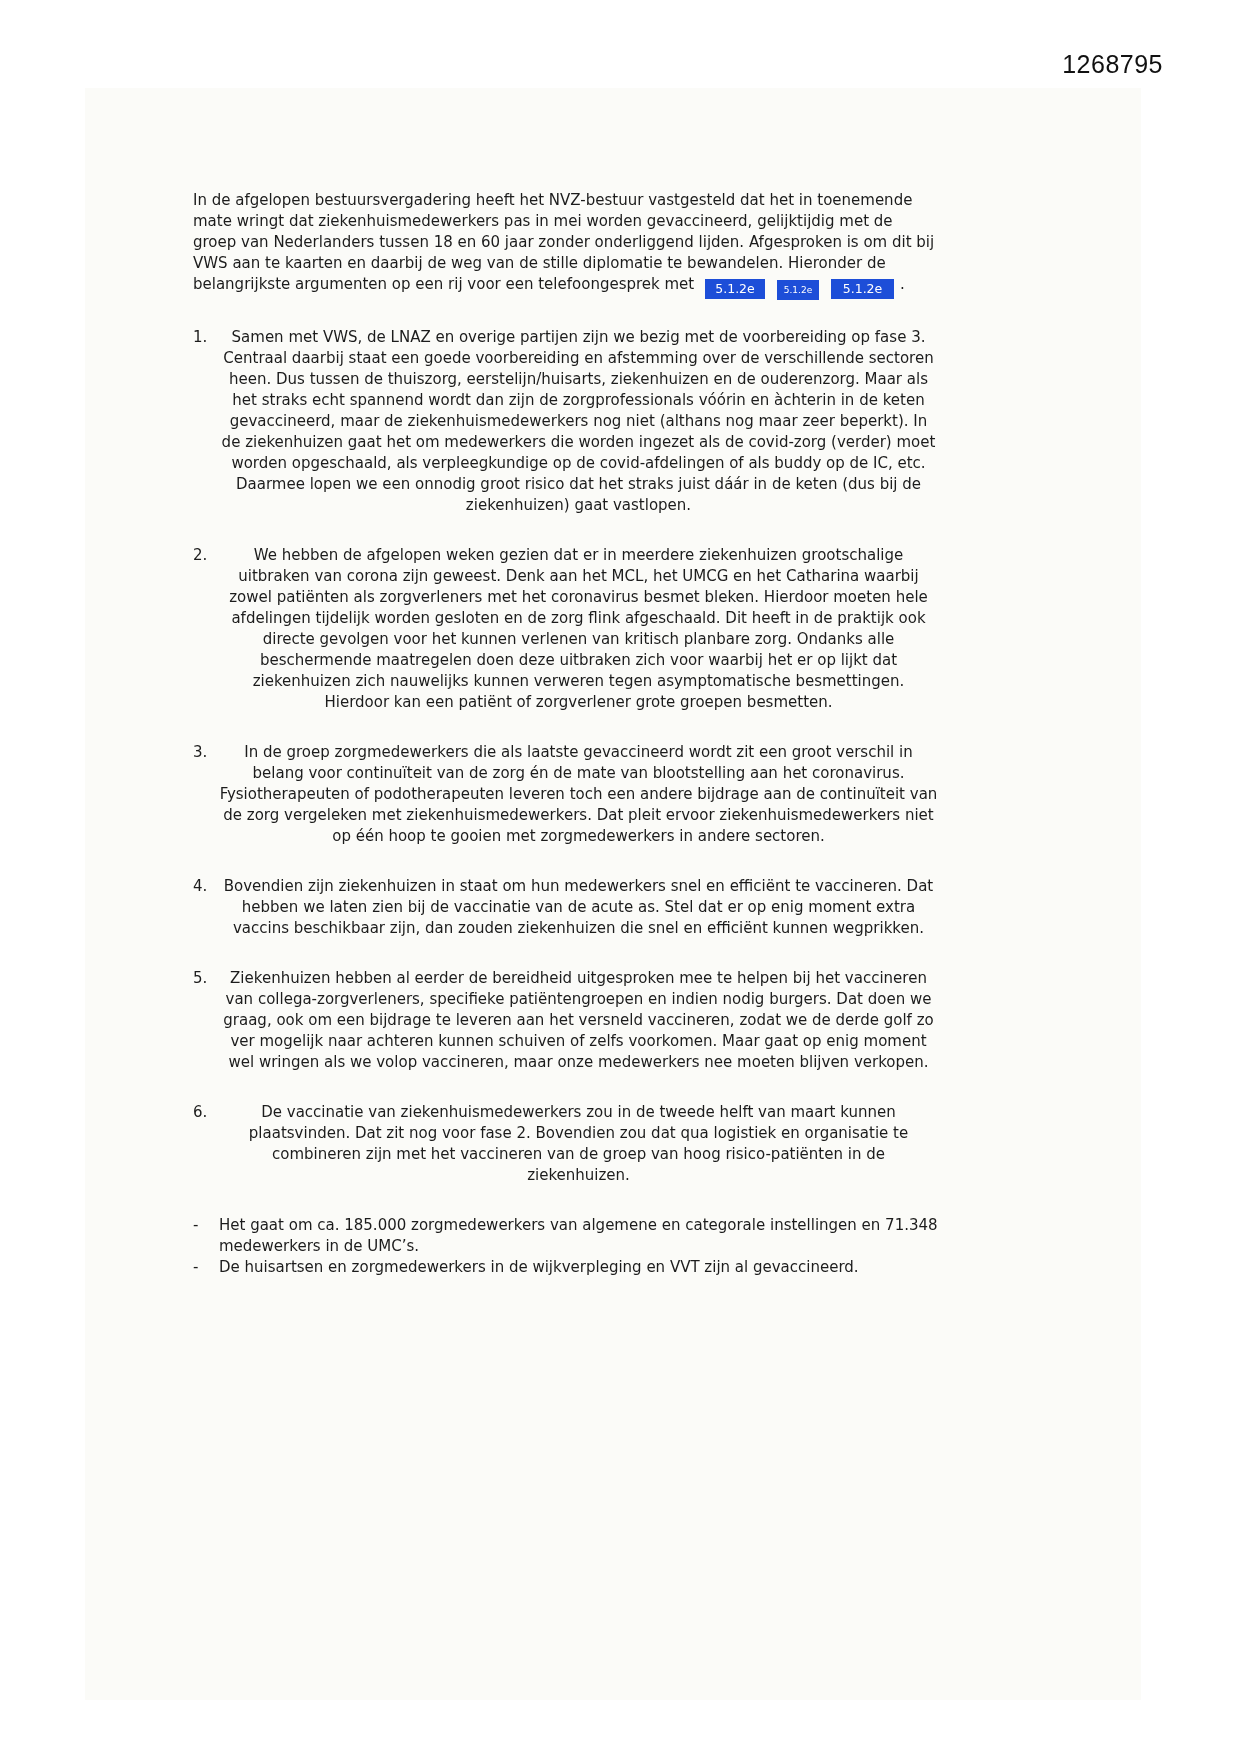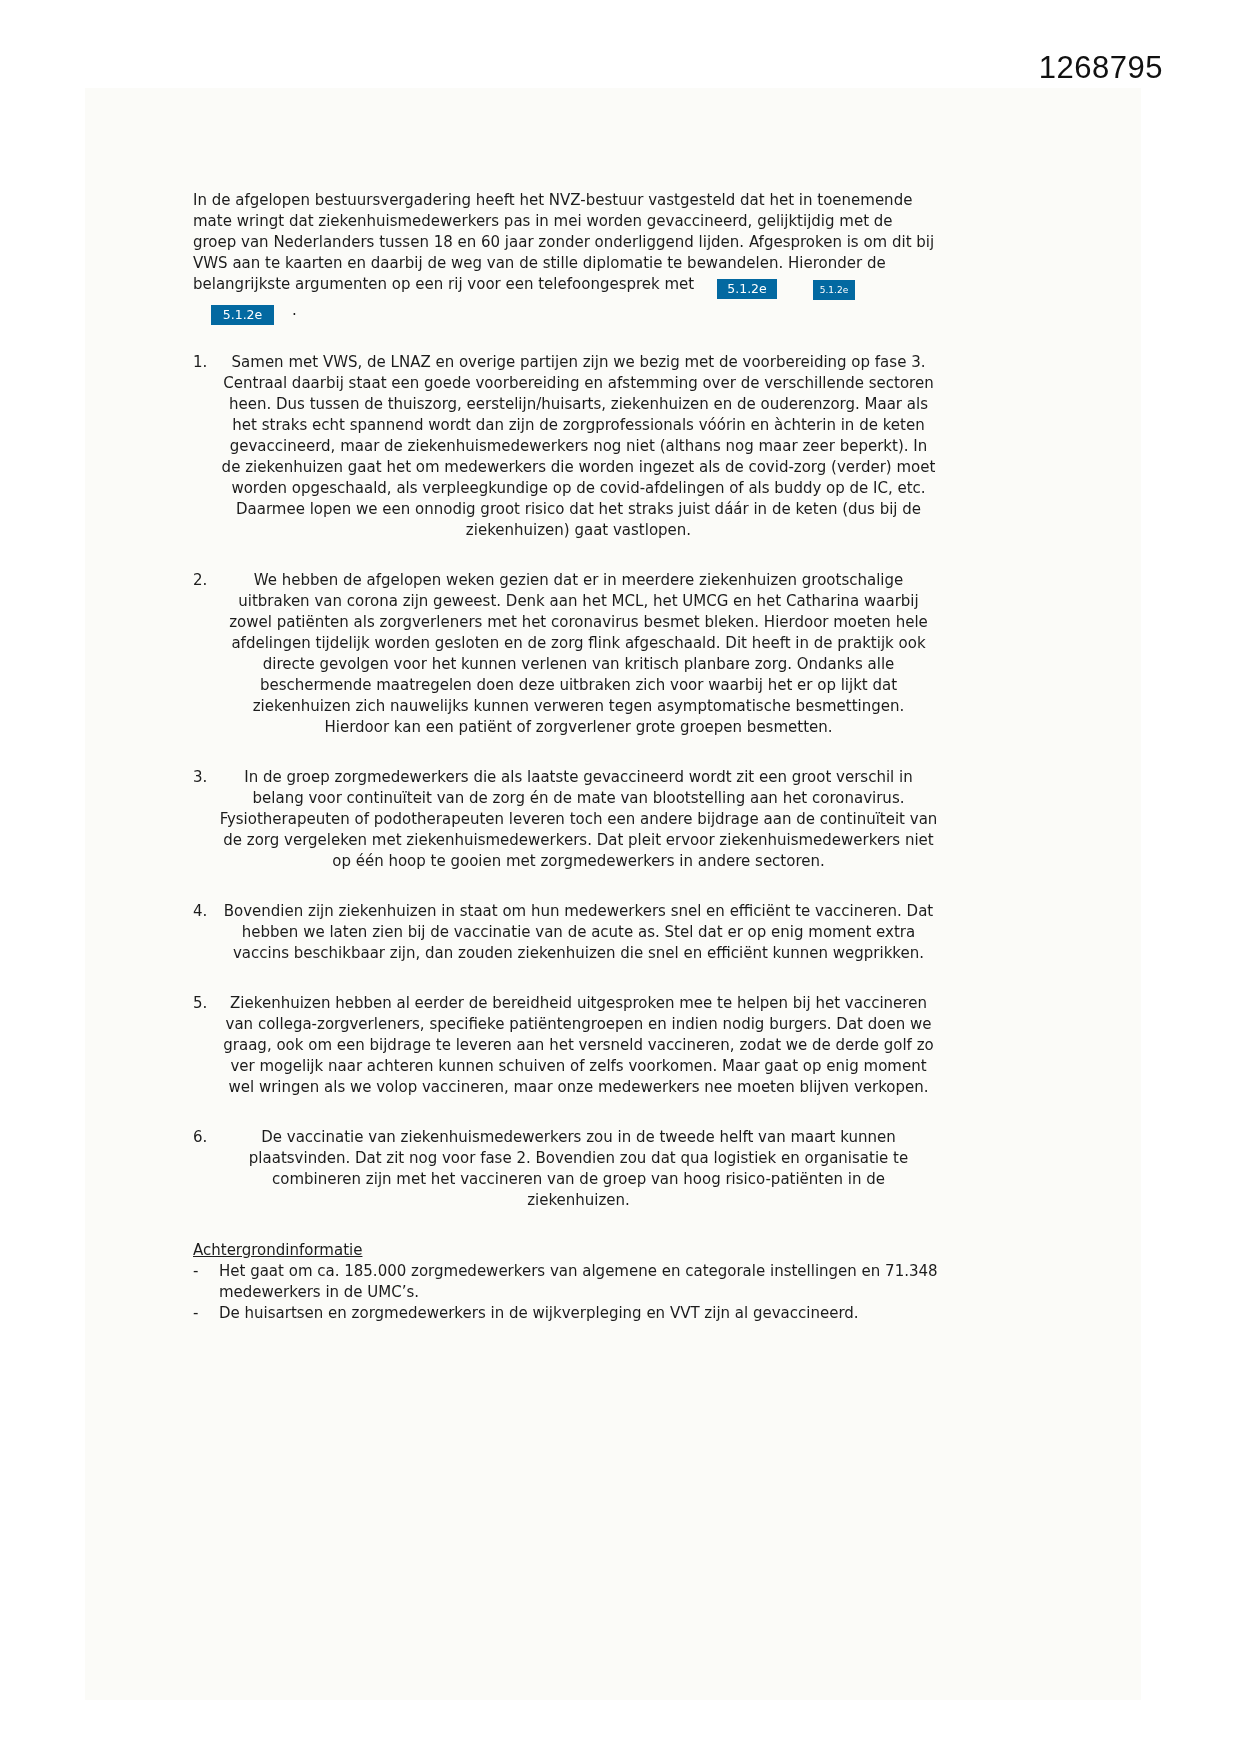--- a/index.html
+++ b/index.html
@@ -18,42 +18,42 @@
     top: 88px;
     width: 1056px;
     height: 1612px;
     background: #fbfbf8;
   }
   .doc-number {
     position: absolute;
     top: 50px;
     right: 78px;
     font-family: "Liberation Sans", sans-serif;
-    font-size: 31px;
+    font-size: 25px;
     letter-spacing: 0.5px;
     color: #111111;
   }
   .content {
     position: absolute;
     left: 193px;
     top: 190px;
     width: 745px;
     font-size: 15px;
     line-height: 21px;
   }
   .para { margin: 0 0 27px 0; }
   .redaction {
     display: inline-block;
-    background: #0369a1;
+    background: #1d4ed8;
     color: #ffffff;
     text-align: center;
     height: 20px;
     line-height: 20px;
     vertical-align: -4px;
-    margin: 0 18px;
+    margin: 0 6px;
     font-size: 12.5px;
   }
   .r-normal { width: 60px; }
   .r-small  { width: 42px; font-size: 9px; }
   .r-wide   { width: 63px; }
   .num-item { display: flex; margin: 0 0 29px 0; }
   .num   { width: 26px; flex: none; }
   .itext { flex: 1; text-align: center; }
   .section-heading { margin: 0; }
   .section-heading span { text-decoration: underline; }
@@ -96,23 +96,20 @@
   <div class="num-item">
     <span class="num">5.</span>
     <span class="itext">Ziekenhuizen hebben al eerder de bereidheid uitgesproken mee te helpen bij het vaccineren van collega-zorgverleners, specifieke patiëntengroepen en indien nodig burgers. Dat doen we graag, ook om een bijdrage te leveren aan het versneld vaccineren, zodat we de derde golf zo ver mogelijk naar achteren kunnen schuiven of zelfs voorkomen. Maar gaat op enig moment wel wringen als we volop vaccineren, maar onze medewerkers nee moeten blijven verkopen.</span>
   </div>
 
   <div class="num-item">
     <span class="num">6.</span>
     <span class="itext">De vaccinatie van ziekenhuismedewerkers zou in de tweede helft van maart kunnen plaatsvinden. Dat zit nog voor fase 2. Bovendien zou dat qua logistiek en organisatie te combineren zijn met het vaccineren van de groep van hoog risico-patiënten in de ziekenhuizen.</span>
   </div>
 
-  <div class="section-heading">
-    <span>Achtergrondinformatie</span>
-  </div>
 
   <div class="bullet-item">
     <span class="bmark">-</span>
     <span class="btext">Het gaat om ca. 185.000 zorgmedewerkers van algemene en categorale instellingen en 71.348 medewerkers in de UMC’s.</span>
   </div>
 
   <div class="bullet-item">
     <span class="bmark">-</span>
     <span class="btext">De huisartsen en zorgmedewerkers in de wijkverpleging en VVT zijn al gevaccineerd.</span>
   </div>

